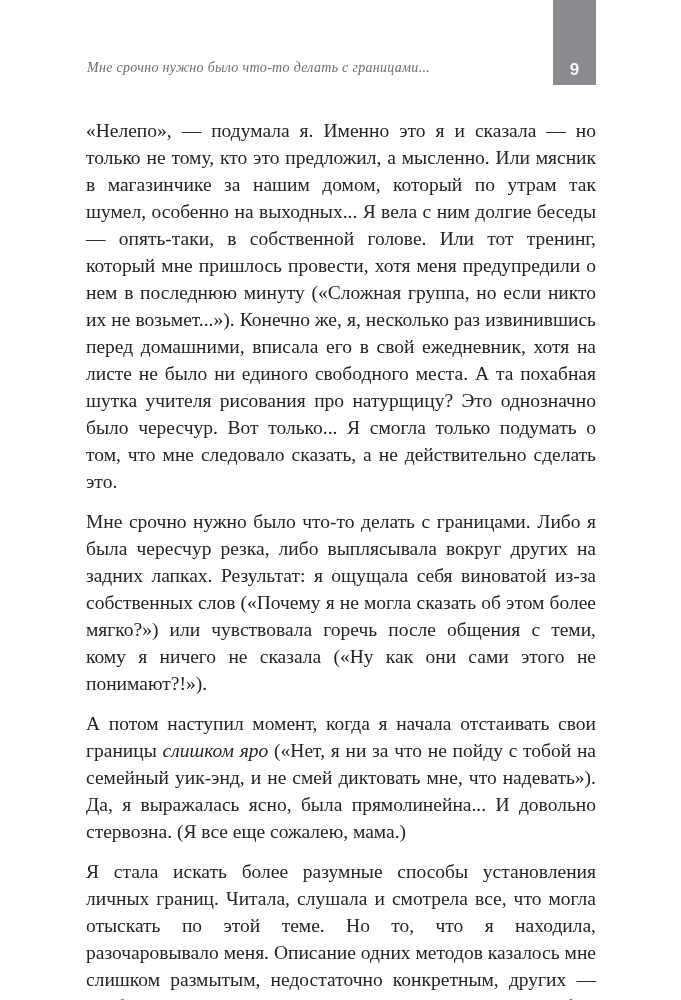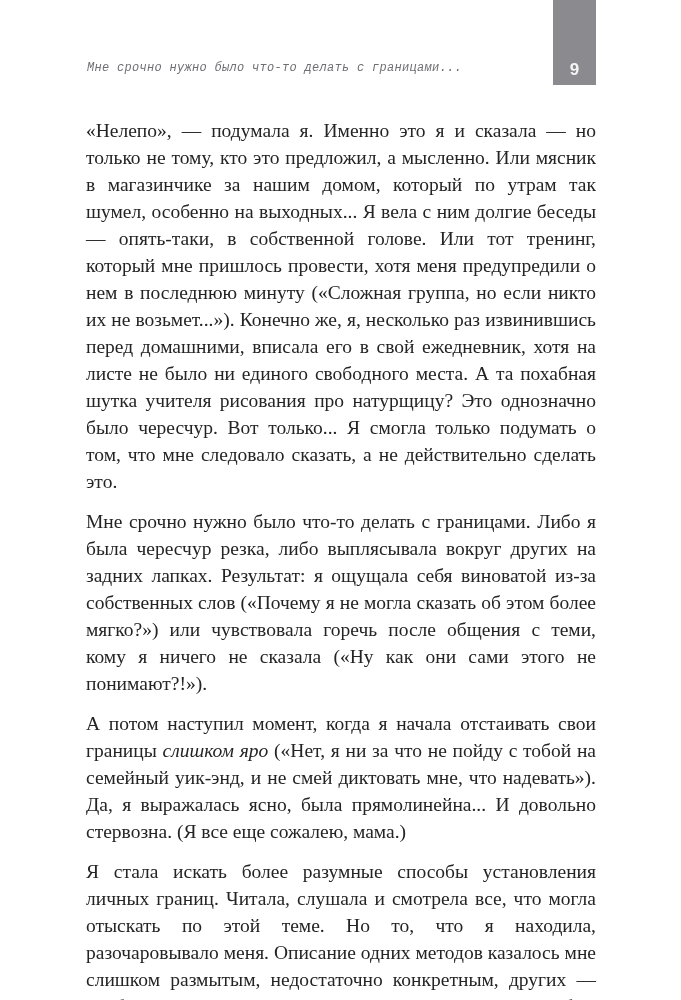--- a/index.html
+++ b/index.html
@@ -13,23 +13,23 @@
     height: 1000px;
     background: #ffffff;
     overflow: hidden;
   }
   
   .running-title {
     position: absolute;
     left: 87px;
     top: 58px;
     width: 460px;
-    font-family: Liberation Mono, monospace;
+    font-family: Liberation Serif, serif;
     font-style: italic;
-    font-size: 12px;
+    font-size: 14px;
     line-height: 20px;
     letter-spacing: 0.3px;
     color: #6f6f73;
     white-space: nowrap;
   }
   
   .page-tab {
     position: absolute;
     left: 553px;
     top: 0;

